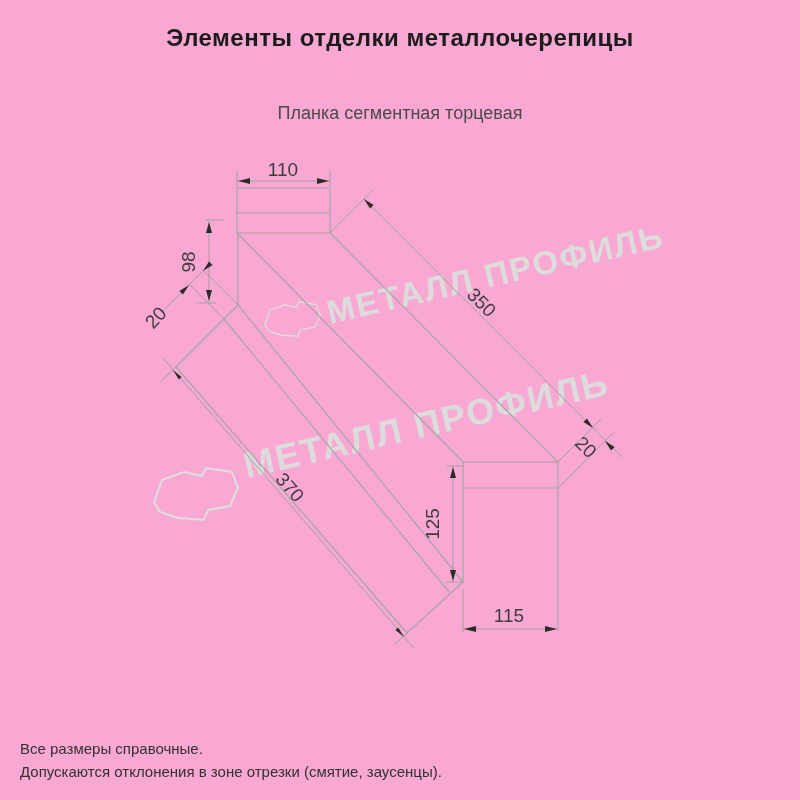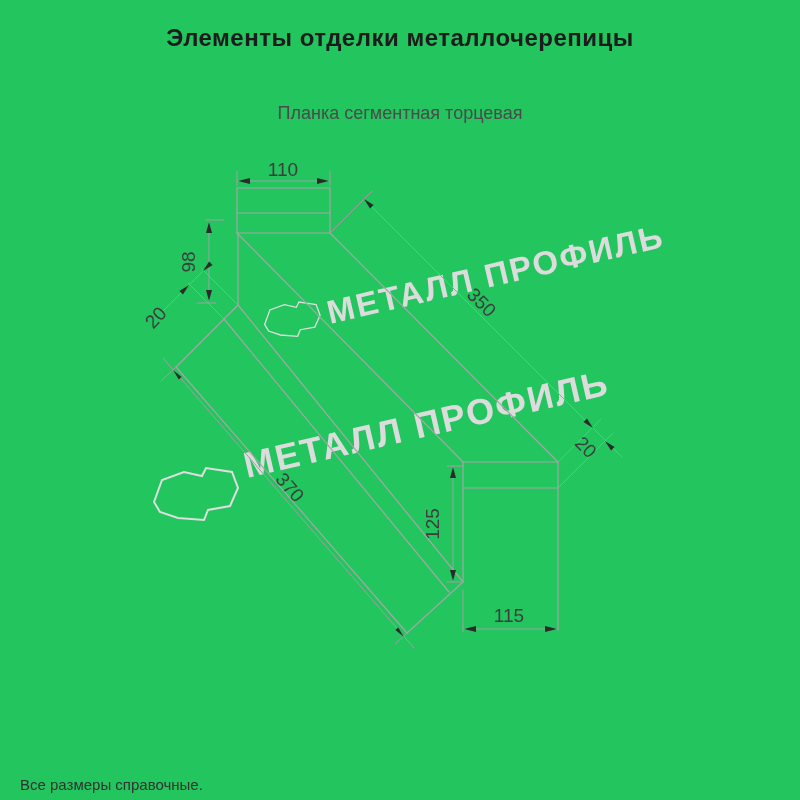--- a/index.html
+++ b/index.html
@@ -1,22 +1,22 @@
 <!DOCTYPE html>
 <html><head>
 <meta charset="utf-8">
 <style>
   html,body{margin:0;padding:0;background:#ffffff;}
-  .page{position:relative;width:800px;height:800px;background:#22c55e;overflow:hidden;
+  .page{position:relative;width:800px;height:800px;background:#f9a8d4;overflow:hidden;
         font-family:"Liberation Sans", sans-serif;}
   .title{position:absolute;top:24px;left:0;width:800px;text-align:center;
          font-size:24px;font-weight:bold;color:#1c1c1c;letter-spacing:.5px;}
   .subtitle{position:absolute;top:103px;left:0;width:800px;text-align:center;
             font-size:18px;color:#4a4a4a;line-height:21px;}
-  .notes{position:absolute;left:20px;top:737px;font-size:15px;color:#313131;line-height:23px;margin-top:36px;}
+  .notes{position:absolute;left:20px;top:737px;font-size:15px;color:#313131;line-height:23px;}
   svg{position:absolute;left:0;top:0;}
   .outline{stroke:#a6a6a6;stroke-width:1.2;fill:none;stroke-linecap:round;}
   .dim{stroke:#a0a0a0;stroke-width:1;fill:none;stroke-linecap:round;}
   .arrow{fill:#2b2b2b;stroke:none;}
   .dimtext{font-family:"Liberation Sans", sans-serif;font-size:19px;fill:#3d3d3d;}
   .wmtext{font-family:"Liberation Sans", sans-serif;font-weight:bold;letter-spacing:2px;}
   .wmlogo{fill:none;stroke-width:2;}
 </style>
 </head>
 <body>
@@ -110,15 +110,16 @@
     <g>
       <path class="dim" d="M463,590 V632 M463,629 H557"></path>
       <polygon class="arrow" points="464,629 476,626 476,632"></polygon>
       <polygon class="arrow" points="557,629 545,626 545,632"></polygon>
       <text class="dimtext" x="509" y="622" text-anchor="middle">115</text>
     </g>
   </svg>
 
   <div class="notes">
     <div>Все размеры справочные.</div>
+    <div>Допускаются отклонения в зоне отрезки (смятие, заусенцы).</div>
   </div>
 
 </div>
 
 </body></html>

